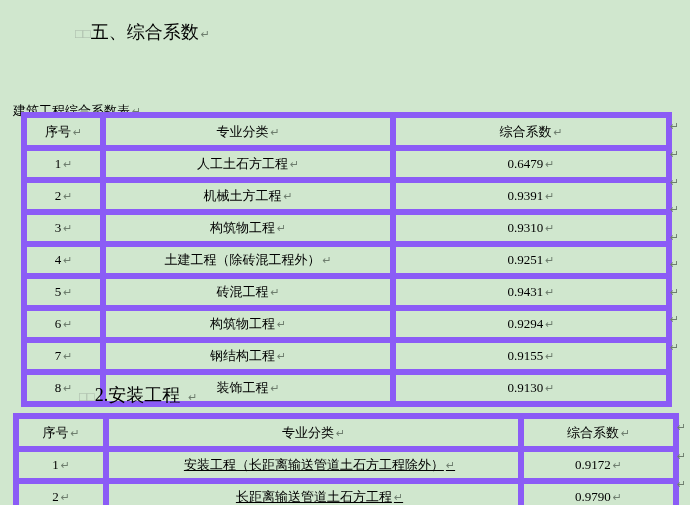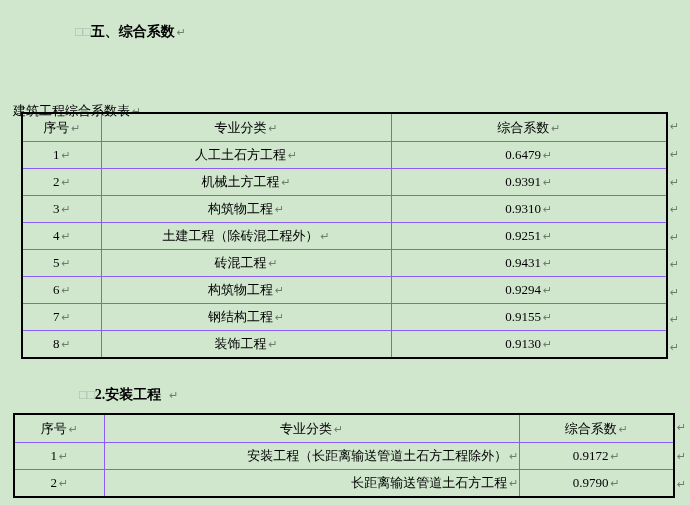--- a/index.html
+++ b/index.html
@@ -3,36 +3,36 @@
 <meta charset="utf-8">
 <style>
   html,body { margin:0; padding:0; }
   .page {
     position:relative; width:690px; height:505px; overflow:hidden;
     background:#d0e7ce; color:#000;
     font-family:"Liberation Serif","DejaVu Serif",serif;
     font-size:13px;
   }
   .para { position:absolute; white-space:pre; line-height:16px; }
-  .bold { font-weight:bold; font-size:14px; }
+  .bold { font-weight:normal; font-size:18px; }
   .sq { color:#a9b8a9; }
   .pm { color:#6e7e6e; font-size:11px; margin-left:2px; font-family:"DejaVu Sans",sans-serif; }
   .center-line { left:0; width:690px; text-align:left; }
 
   table { position:absolute; border-collapse:collapse; table-layout:fixed;
           border:2px solid #000; background:transparent; font-size:13px; }
-  th, td { border:1px solid #8b5cf6; text-align:center; vertical-align:middle;
+  th, td { border:6px solid #8b5cf6; text-align:center; vertical-align:middle;
            padding:0; font-weight:normal; overflow:hidden; }
   #table1 { left:21px; top:112px; width:645px; }
   #table1 th { height:27px; }
   #table1 td { height:26px; }
   #table2 { left:13px; top:413px; width:660px; }
   #table2 th { height:27px; }
   #table2 td { height:26px; }
-  #table2 td.cat { text-align:right; padding-left:12px; }
+  #table2 td.cat { text-align:center; padding-left:12px;text-decoration:underline; }
 
   .row-marks { position:absolute; display:flex; flex-direction:column; }
   #marks1 { left:670px; top:112px; }
   #marks2 { left:677px; top:413px; }
   .rowmark { color:#6e7e6e; font-size:11px; display:flex; align-items:center;
              font-family:"DejaVu Sans",sans-serif; }
 </style>
 </head>
 <body>
 

